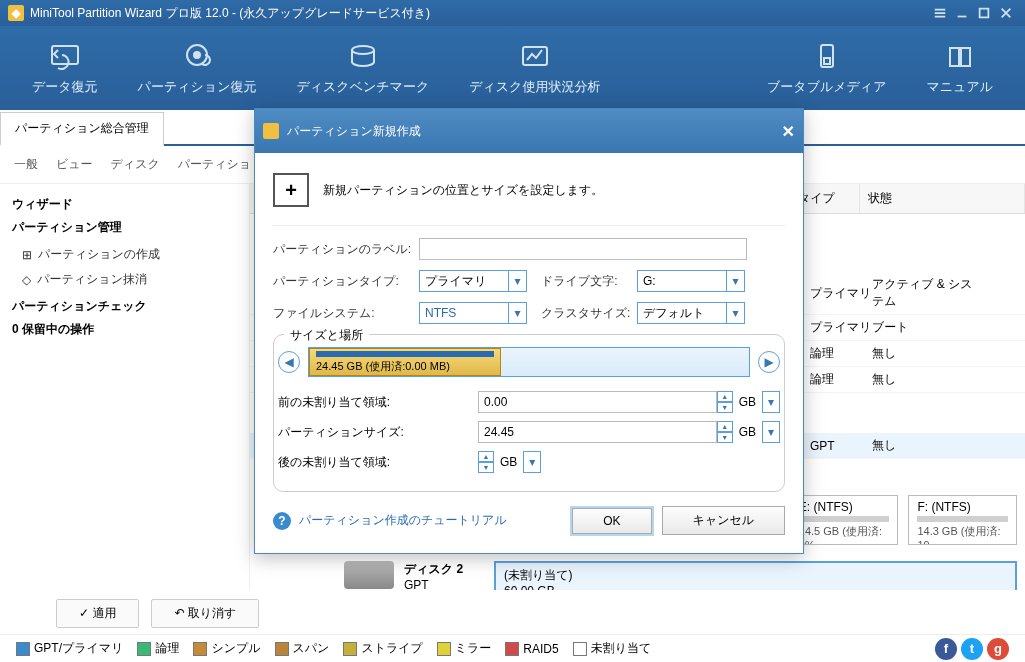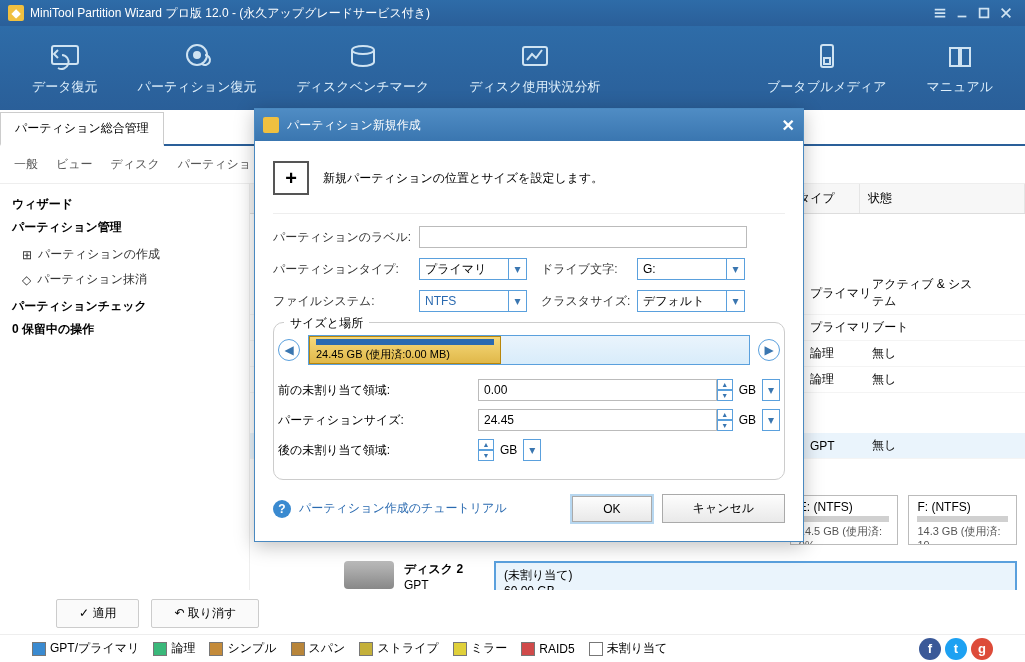--- a/index.html
+++ b/index.html
@@ -38,28 +38,28 @@
 .disk-block { display:flex; gap:10px; padding:8px; align-items:flex-start; }
 .disk-icon { width:50px; height:28px; background:linear-gradient(#bbb,#888); border-radius:4px; }
 .disk-info { width:80px; }
 .part-strip { flex:1; display:flex; gap:6px; }
 .pbox { border:1px solid #bbb; padding:4px 8px; height:50px; overflow:hidden; }
 .pbox .pbar { height:6px; background:#d0d0d0; margin:2px 0; }
 
 .bottom-bar { position:absolute; bottom:28px; left:0; right:0; display:flex; align-items:center; padding:6px 14px; gap:12px; }
 .btn { padding:5px 22px; border:1px solid #ccc; background:#fafafa; border-radius:2px; cursor:pointer; }
 
-.legend { position:absolute; bottom:0; left:0; right:0; height:28px; display:flex; align-items:center; gap:14px; padding:0 32px; background:#fff; border-top:1px solid #eee; }
+.legend { position:absolute; bottom:0; left:0; right:0; height:28px; display:flex; align-items:center; gap:14px; padding:0 16px; background:#fff; border-top:1px solid #eee; }
 .legend .litem { display:flex; align-items:center; gap:4px; }
 .legend .sw { width:14px; height:14px; border:1px solid #777; }
 .social { margin-left:auto; display:flex; gap:4px; }
 .social .s { width:22px; height:22px; border-radius:50%; display:flex; align-items:center; justify-content:center; color:#fff; font-weight:bold; font-size:13px; }
 
 .modal { position:absolute; left:254px; top:108px; width:550px; background:#fff; border:1px solid #4a89c0; box-shadow:0 4px 18px rgba(0,0,0,0.25); }
-.modal-title { background:linear-gradient(to bottom,#4f8cc4,#3a76b0); color:#fff; height:32px; display:flex; align-items:center; padding:0 8px; }
+.modal-title { background:linear-gradient(to bottom,#4f8cc4,#3a76b0); color:#fff; height:44px; display:flex; align-items:center; padding:0 8px; }
 .modal-title .micon { width:16px; height:16px; background:#f0c040; border-radius:2px; margin-right:8px; }
 .modal-title .close { margin-left:auto; cursor:pointer; font-size:16px; font-weight:bold; }
 .modal-body { padding:14px 18px; }
 .mhead { display:flex; align-items:center; gap:14px; padding:6px 0 18px; border-bottom:1px solid #eee; margin-bottom:12px; }
 .mhead .plus { width:36px; height:34px; border:2px solid #555; display:flex; align-items:center; justify-content:center; font-size:20px; font-weight:bold; }
 .frow { display:flex; align-items:center; margin-bottom:10px; }
 .flabel { width:146px; color:#333; }
 .finput { border:1px solid #bbb; padding:3px 5px; height:22px; }
 .fsel { border:1px solid #5aa0dd; height:22px; display:flex; align-items:center; padding:0 5px; position:relative; background:#fff; }
 .fsel .dd { position:absolute; right:0; top:0; width:18px; height:100%; border-left:1px solid #5aa0dd; display:flex; align-items:center; justify-content:center; color:#3a76b0; }

